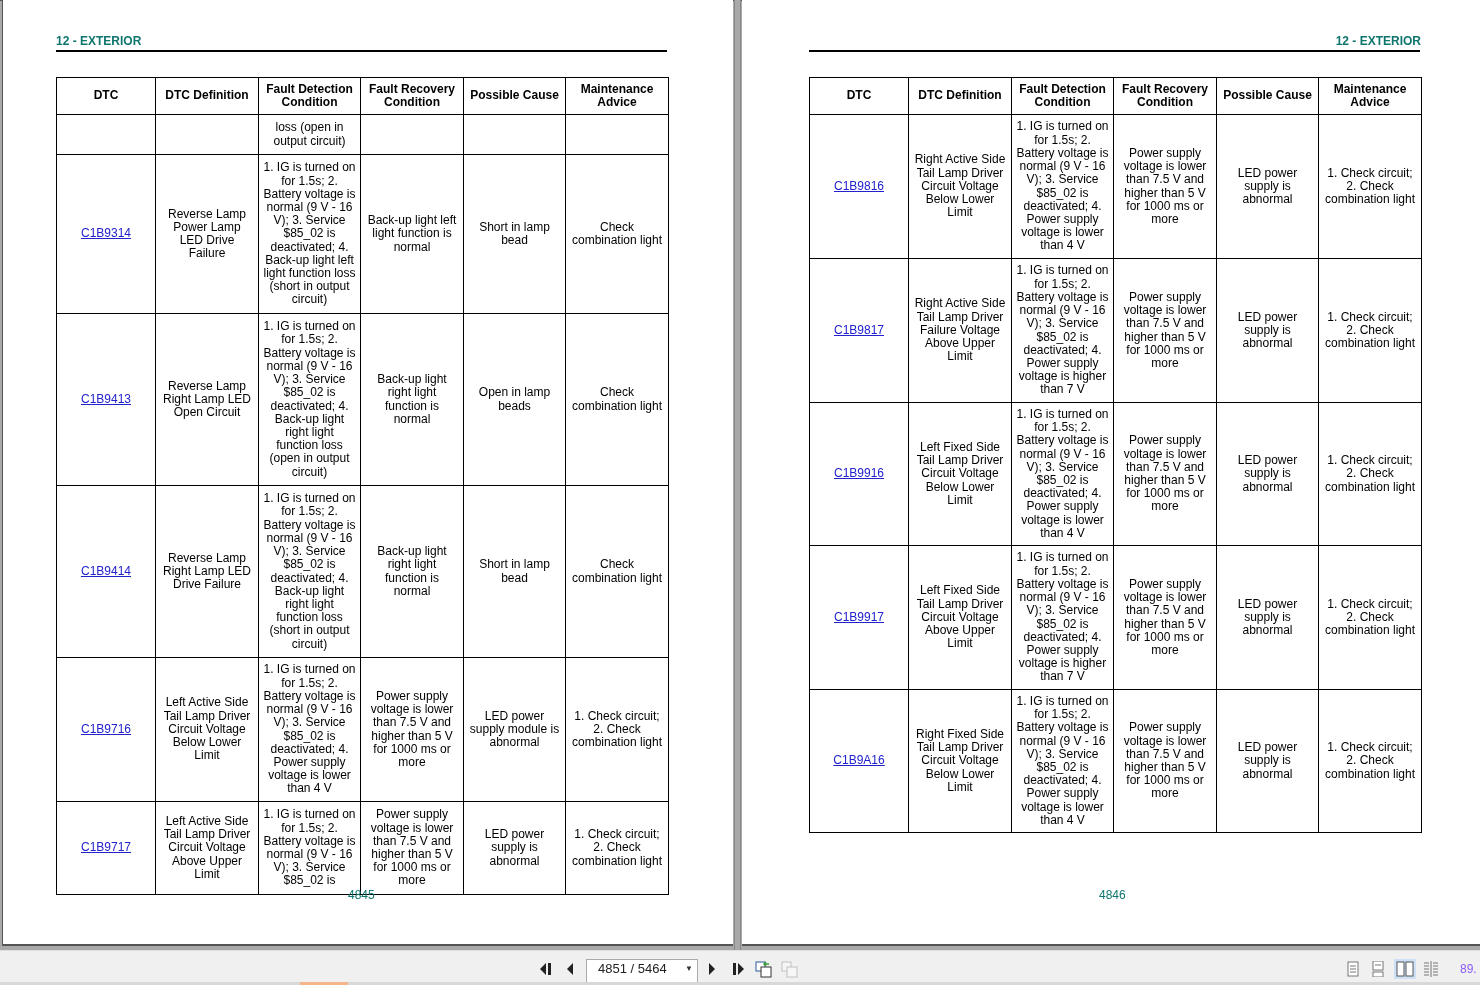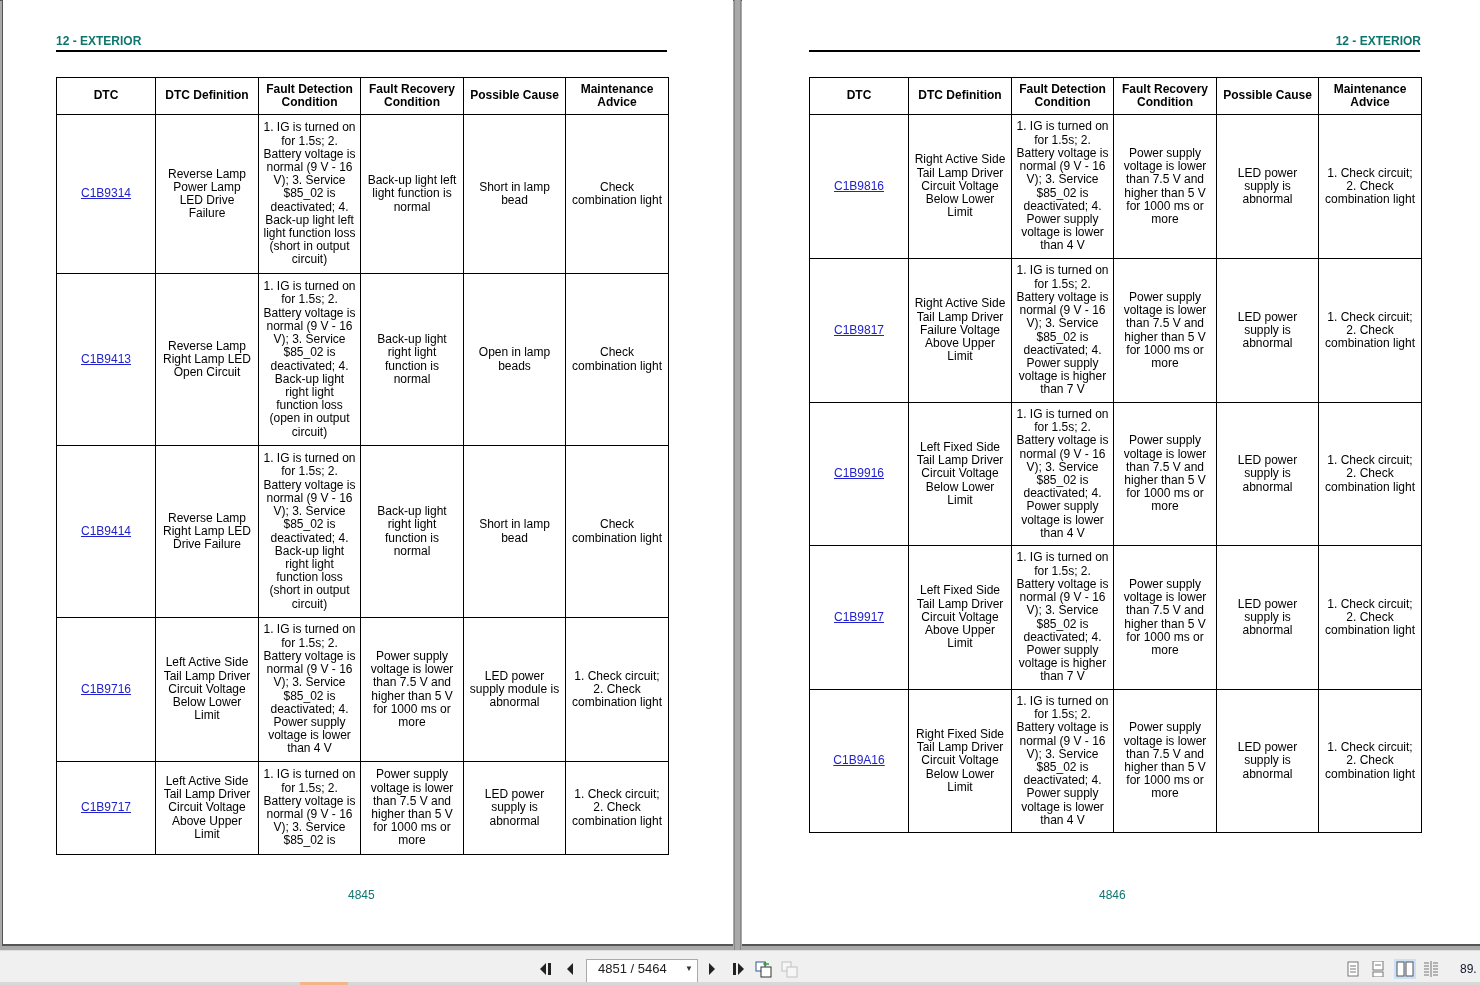--- a/index.html
+++ b/index.html
@@ -53,21 +53,21 @@
     position: absolute; left: 0; top: 950px; width: 1480px; height: 35px;
     background: #f0f0f0; border-top: 1px solid #ddd;
   }
   .tb-btn { position: absolute; top: 9px; height: 18px; display: flex; align-items: center; justify-content: center; color: #222; font-size: 14px; cursor: pointer; }
   .page-input {
     position: absolute; left: 586px; top: 8px; width: 112px; height: 36px;
     background: #fff; border: 1px solid #aaa; box-sizing: border-box;
     font-size: 13px; line-height: 18px; padding-left: 11px; color: #222;
   }
   .page-input .dd { position: absolute; right: 4px; top: 0; font-size: 8px; color: #333; }
-  .zoom-val { position: absolute; left: 1460px; top: 11px; font-size: 12px; color: #0f172a; }
+  .zoom-val { position: absolute; left: 1460px; top: 11px; font-size: 12px; color: #8b5cf6; }
   .view-btn { position: absolute; top: 8px; width: 22px; height: 20px; display:flex; align-items:center; justify-content:center; }
   .view-btn.active { background: #cde0f5; }
   .bottom-strip { position: absolute; left: 0; top: 982px; width: 1480px; height: 3px; background: #d8d8d8; }
   .accent-strip { position: absolute; left: 300px; top: 982px; width: 48px; height: 3px; background: #f3b68a; }
 </style>
 </head>
 <body>
 
 <div class="viewer">
   <div class="topline"></div>
@@ -88,20 +88,28 @@
         <tr>
           <th>DTC</th>
           <th>DTC Definition</th>
           <th>Fault Detection Condition</th>
           <th>Fault Recovery Condition</th>
           <th>Possible Cause</th>
           <th>Maintenance Advice</th>
         </tr>
       </thead>
       <tbody>
+        <tr style="height:40px">
+          <td></td>
+          <td></td>
+          <td>loss (open in output circuit)</td>
+          <td></td>
+          <td></td>
+          <td></td>
+        </tr>
         <tr style="height:159px">
           <td><a class="dtc-link">C1B9314</a></td>
           <td>Reverse Lamp Power Lamp LED Drive Failure</td>
           <td>1. IG is turned on for 1.5s; 2. Battery voltage is normal (9 V - 16 V); 3. Service $85_02 is deactivated; 4. Back-up light left light function loss (short in output circuit)</td>
           <td>Back-up light left light function is normal</td>
           <td>Short in lamp bead</td>
           <td>Check combination light</td>
         </tr>
         <tr style="height:172px">
           <td><a class="dtc-link">C1B9413</a></td>

